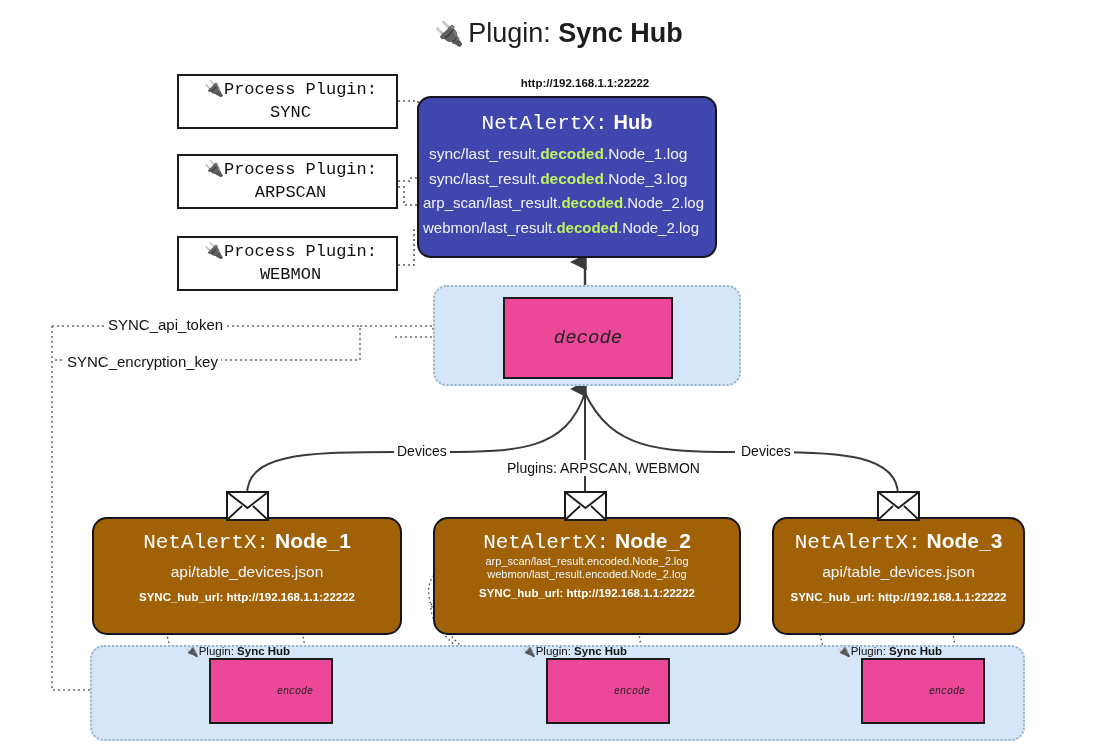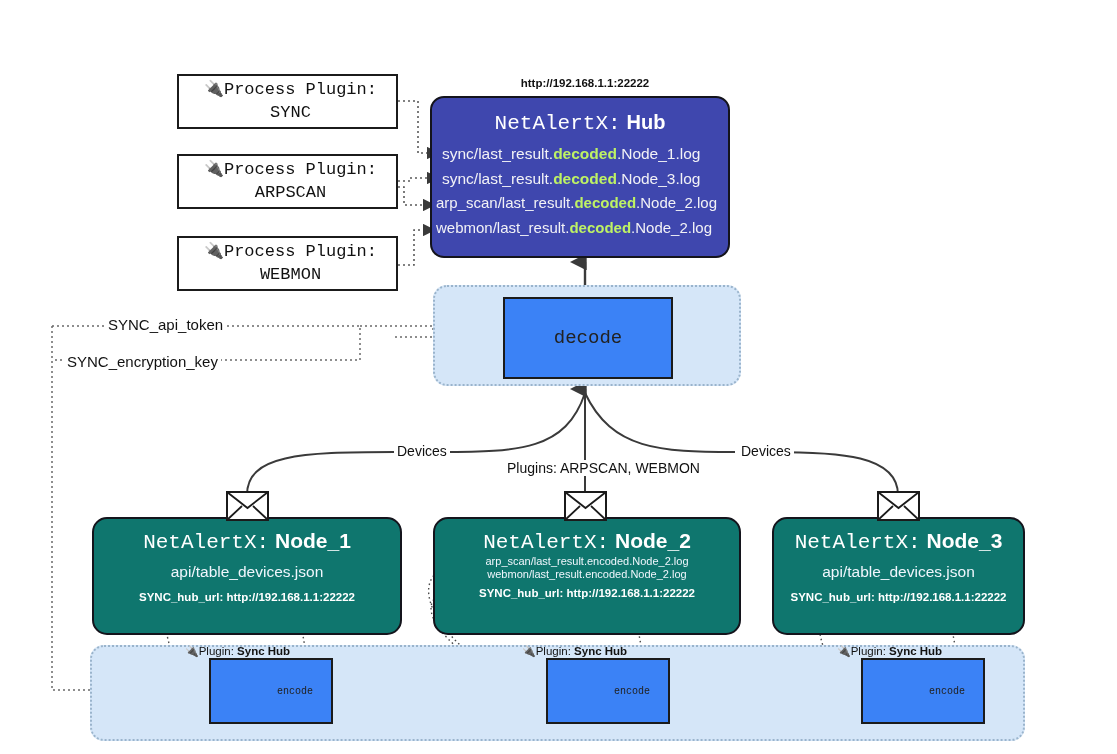--- a/index.html
+++ b/index.html
@@ -23,53 +23,53 @@
            font-size:17px;line-height:1.35;color:#111;
            display:flex;flex-direction:column;align-items:center;
            justify-content:center;text-align:center;padding-left:6px;}
   .procbox .l1{white-space:nowrap;}
   .procbox .l1 .plug{font-family:"DejaVu Sans",sans-serif;font-size:16px;}
   .procbox .l2{white-space:nowrap;}
 
   
   #hub-url{position:absolute;left:470px;top:77px;width:230px;text-align:center;
            font-size:11.5px;font-weight:bold;color:#111;z-index:4;}
-  #hub{left:430px;top:96px;width:300px;height:162px;
+  #hub{left:417px;top:96px;width:300px;height:162px;
        background:#3f47ae;border:2.5px solid #14141c;border-radius:14px;
        color:#ffffff;padding-top:8px;}
   #hub .hhead{text-align:center;font-size:21px;margin:4px 0 6px 0;}
   #hub .hhead .mono{font-family:"Liberation Mono","DejaVu Sans Mono",monospace;}
   #hub .hhead .b{font-weight:bold;font-size:20px;}
   #hub .hrow{font-size:15.5px;line-height:1.62;padding-left:10px;white-space:nowrap;
              color:#f2f2f6;}
   #hub .hrow.wide{padding-left:4px;font-size:15px;}
   #hub .hrow b{color:#bef264;font-weight:bold;}
 
   
   .pluginzone{background:#d5e6f8;border:2px dotted #9ab4cc;border-radius:14px;
               position:absolute;z-index:2;box-sizing:border-box;}
   #decode-zone{left:433px;top:285px;width:308px;height:101px;}
   #bottom-zone{left:90px;top:645px;width:935px;height:96px;}
 
   
-  .whitebox{position:absolute;background:#3b82f6;border:2px solid #1b1b1b;
+  .whitebox{position:absolute;background:#ec4899;border:2px solid #1b1b1b;
             z-index:4;display:flex;align-items:center;justify-content:center;
-            font-family:"Liberation Mono","DejaVu Sans Mono",monospace;color:#222;}
+            font-family:"Liberation Mono","DejaVu Sans Mono",monospace;color:#222;font-style:italic;}
   #decode{left:503px;top:297px;width:166px;height:78px;font-size:19px;}
   .encode{width:72px;height:62px;font-size:10px;top:658px;padding-left:48px;}
   #enc1{left:209px;} #enc2{left:546px;} #enc3{left:861px;}
 
   .pluginlabel{position:absolute;z-index:5;font-size:11.5px;color:#111;
                white-space:nowrap;top:645px;}
   .pluginlabel .plug{font-size:11px;}
   .pluginlabel b{font-weight:bold;}
   #pl1{left:185px;} #pl2{left:522px;} #pl3{left:837px;}
 
   
-  .nodebox{background:#0f766e;border:2.5px solid #14141c;border-radius:15px;
+  .nodebox{background:#a16207;border:2.5px solid #14141c;border-radius:15px;
            color:#fff;text-align:center;}
   #node1{left:92px;top:517px;width:310px;height:118px;}
   #node2{left:433px;top:517px;width:308px;height:118px;}
   #node3{left:772px;top:517px;width:253px;height:118px;}
   .nodebox .nhead{font-size:21px;margin-top:10px;}
   .nodebox .nhead .mono{font-family:"Liberation Mono","DejaVu Sans Mono",monospace;}
   .nodebox .nhead .b{font-weight:bold;}
   .nodebox .nline{font-size:15.5px;margin-top:9px;color:#f0f6fd;white-space:nowrap;}
   .nodebox .nline.sm{font-size:11px;margin-top:1px;}
   .nodebox .nurl{font-size:11.5px;font-weight:bold;margin-top:10px;color:#fff;}
@@ -85,20 +85,24 @@
   #lbl-plugins{left:504px;top:460px;}
 
   
   .envelope{position:absolute;z-index:5;width:43px;height:30px;}
 </style>
 </head>
 <body>
 
 <div id="stage">
 
+  <div id="title">
+    <span class="plug">🔌</span><span class="lead">Plugin:</span>
+    <span class="strong">Sync Hub</span>
+  </div>
 
   <svg class="layer" id="edges">
     <defs>
       <marker id="ar" markerWidth="9" markerHeight="9" refX="7" refY="4.5" orient="auto">
         <path d="M0,0 L9,4.5 L0,9 z" fill="#3a3a3a"></path>
       </marker>
       <marker id="arS" markerWidth="8" markerHeight="8" refX="6.5" refY="4" orient="auto">
         <path d="M0,0 L8,4 L0,8 z" fill="#3a3a3a"></path>
       </marker>
       <marker id="arBig" markerWidth="7" markerHeight="7" refX="3.5" refY="6.3" orient="auto">

